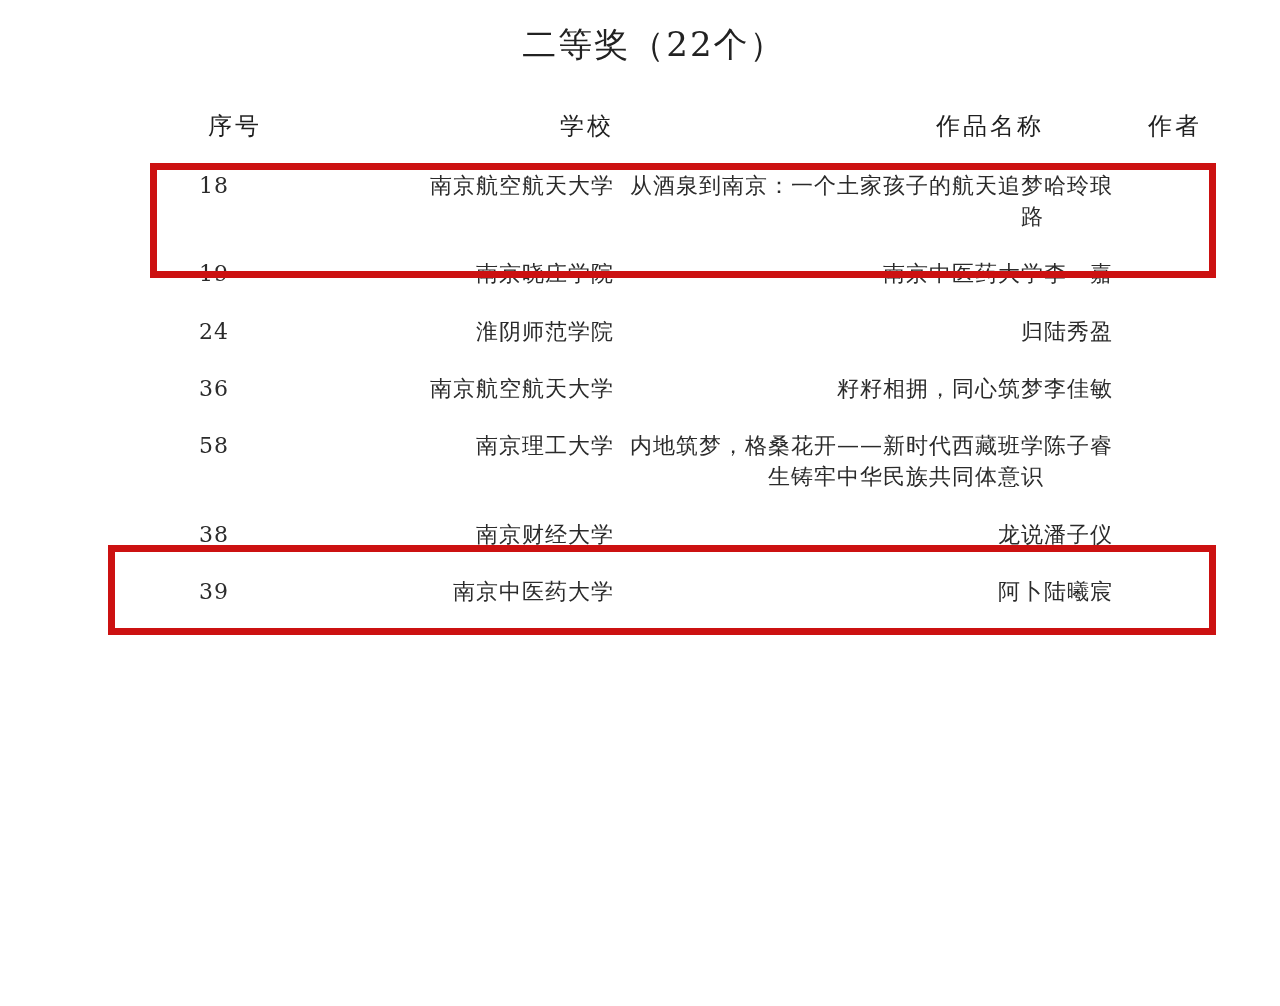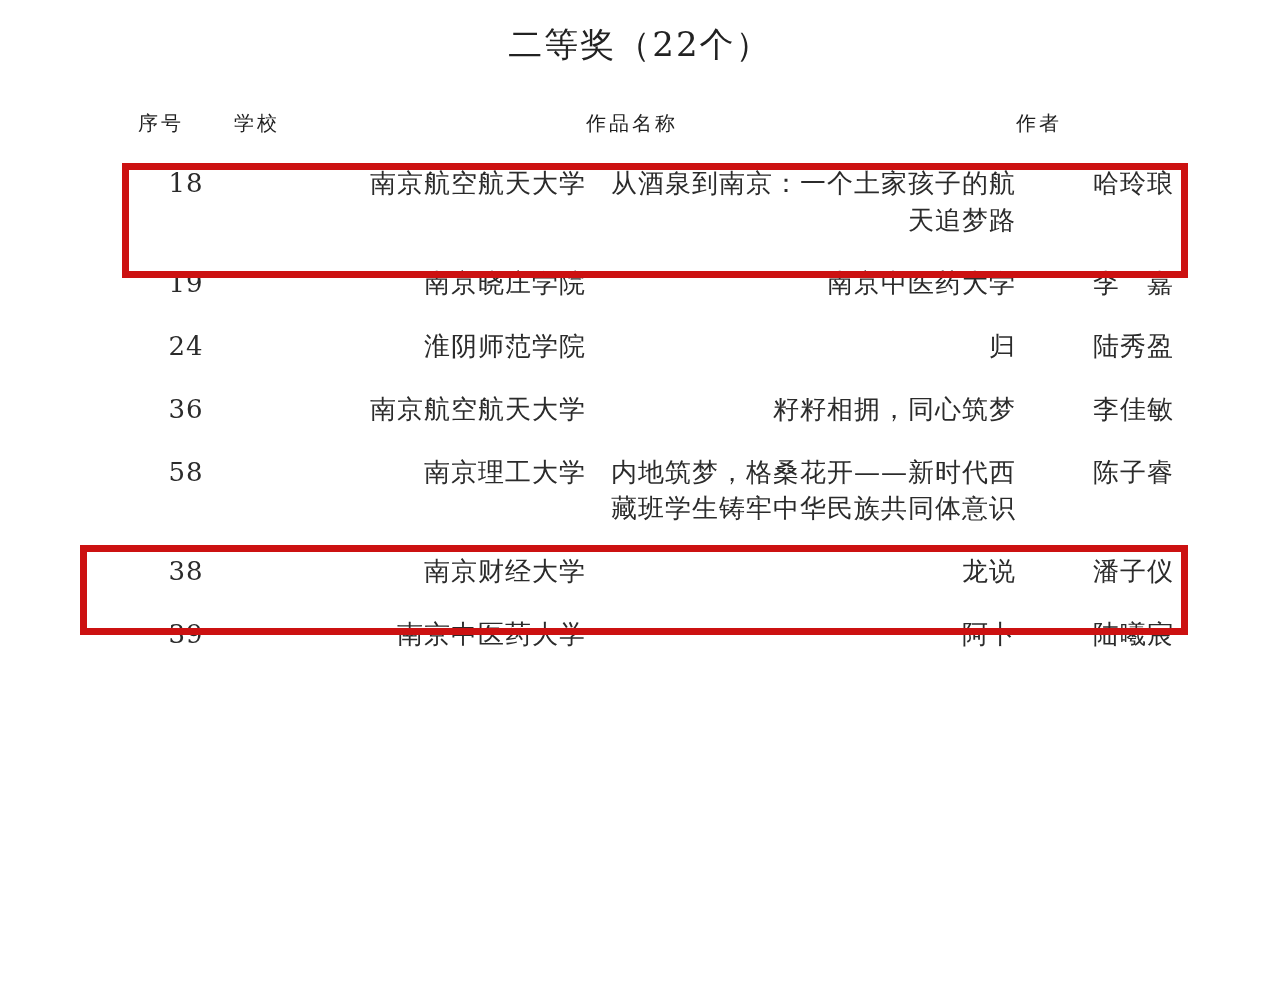--- a/index.html
+++ b/index.html
@@ -13,20 +13,21 @@
     font-family: "DejaVu Serif", "Liberation Serif", serif;
     color: #2a2a2a;
     overflow: hidden;
     position: relative;
   }
   .page {
     position: relative;
     width: 1280px;
     height: 769px;
     box-sizing: border-box;
+    padding-left: 28px;
   }
   .doc-title {
     text-align: center;
     font-size: 34px;
     letter-spacing: 2px;
     color: #222;
     padding-top: 22px;
     padding-bottom: 10px;
     font-family: "DejaVu Serif", "Liberation Serif", serif;
   }
@@ -34,43 +35,43 @@
     position: relative;
     margin: 28px 108px 0 138px;
   }
   table.award {
     width: 1036px;
     border-collapse: collapse;
     table-layout: fixed;
   }
   table.award th {
     font-weight: normal;
-    font-size: 20px;
+    font-size: 24px;
     color: #1f1f1f;
     padding: 4px 0 16px 0;
-    text-align: left;
+    text-align: right;
     letter-spacing: 3px;
   }
   table.award td {
-    font-size: 26px;
+    font-size: 22px;
     color: #2b2b2b;
     vertical-align: top;
     padding: 12px 0 14px 0;
     line-height: 1.42;
     letter-spacing: 1px;
   }
   col.c-no    { width: 96px; }
   col.c-sch   { width: 352px; }
   col.c-work  { width: 430px; }
   col.c-auth  { width: 158px; }
 
   td.no   { text-align: center; font-size: 25px; }
   td.sch  { text-align: right; padding-left: 8px; }
   td.work { text-align: right; padding-left: 6px; }
-  td.auth { text-align: right; padding-left: 18px; }
+  td.auth { text-align: left; padding-left: 18px; }
   
   .hl-box {
     position: absolute;
     border: 7px solid #cc1111;
     box-sizing: border-box;
     pointer-events: none;
   }
   #hl1 {
     left: -16px;
     top: 57px;

